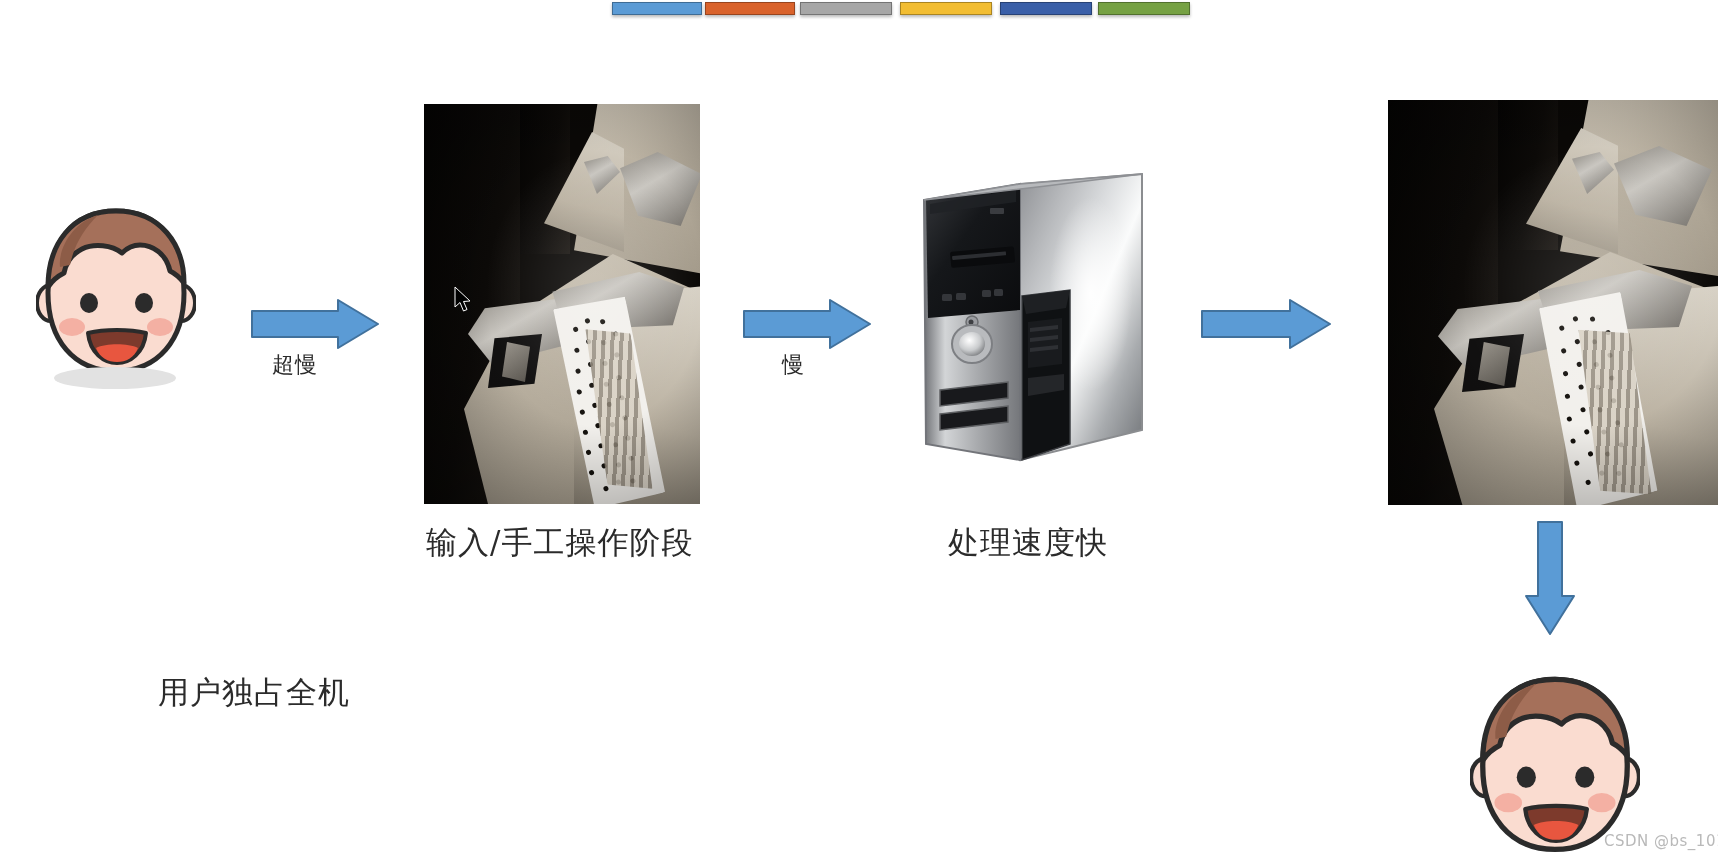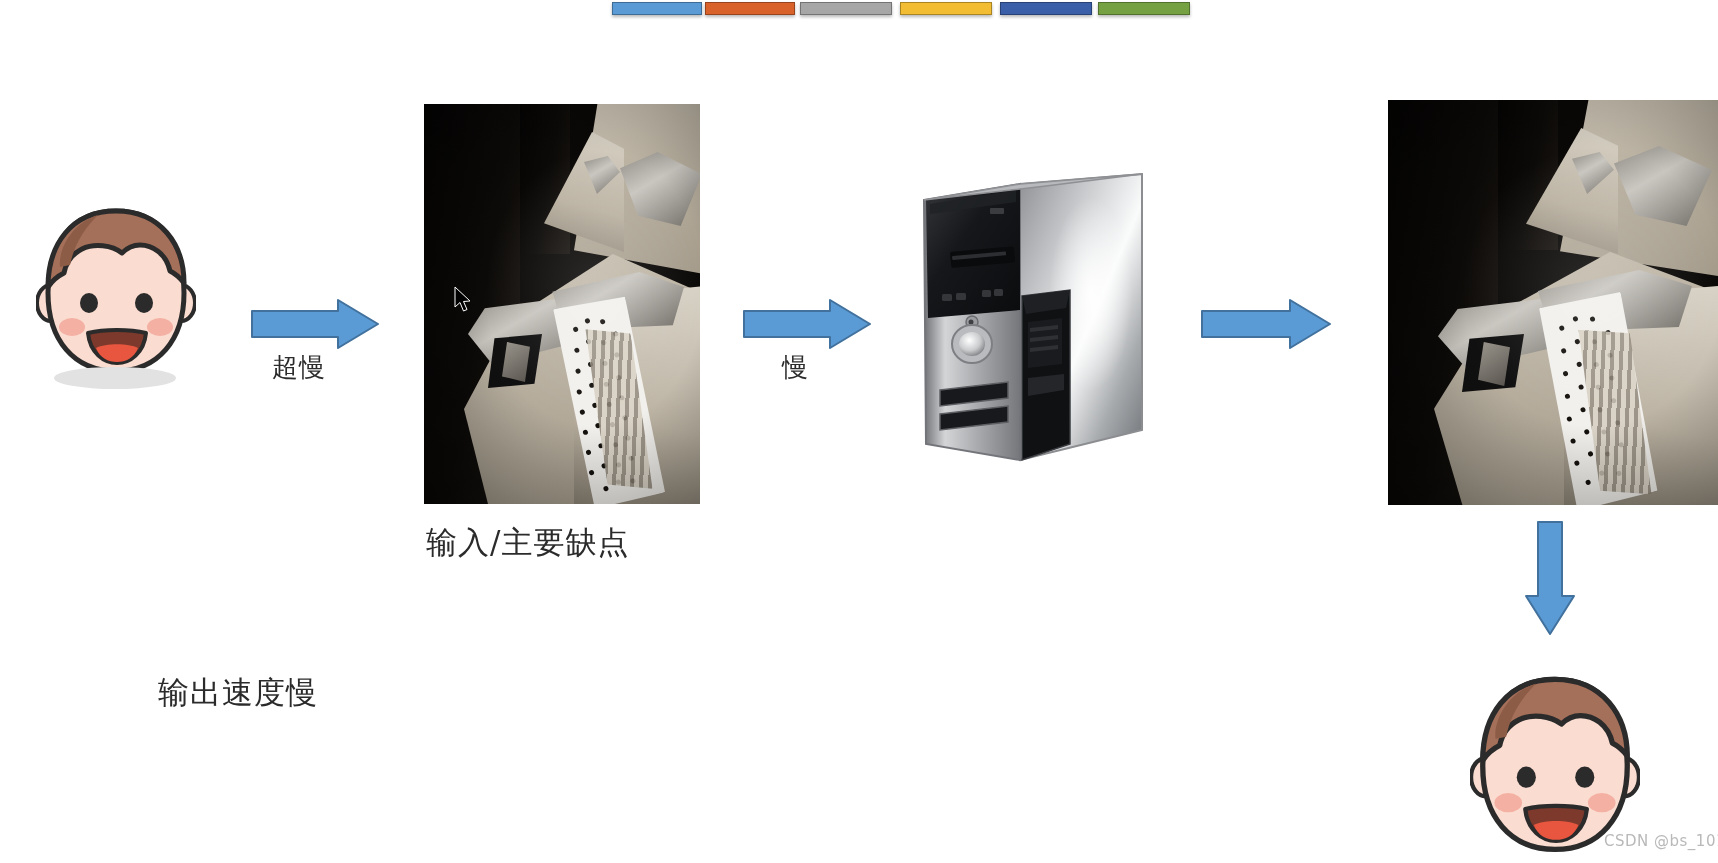--- a/index.html
+++ b/index.html
@@ -97,21 +97,21 @@
   .tower { position: absolute; }
 
   
   .cn-label {
     position: absolute;
     color: #2b2b2b;
     font-family: "DejaVu Serif", "Liberation Serif", serif;
     white-space: nowrap;
     letter-spacing: 1px;
   }
-  .arrow-label { font-size: 26px; }
+  .arrow-label { font-size: 22px; }
   .caption { font-size: 31px; }
   .bottom-text {
     position: absolute;
     color: #2b2b2b;
     font-family: "DejaVu Serif", "Liberation Serif", serif;
     font-size: 31px;
     line-height: 48px;
     white-space: nowrap;
     letter-spacing: 1px;
   }
@@ -247,21 +247,21 @@
          background:repeating-linear-gradient(105deg,#8e8577 0 4px,#d6cec0 4px 9px);
          transform:rotate(-12deg); opacity:0.85;
          clip-path:polygon(20% 0, 100% 8%, 80% 100%, 0 92%);"></div>
     <div class="pc-vign"></div>
 
     <svg class="pc-cursor" style="left:30px; top:182px;" width="20" height="28" viewBox="0 0 20 28">
       <path d="M 1 1 L 1 21 L 6 16.5 L 9.5 25 L 13 23.5 L 9.5 15.5 L 16 15 Z" fill="#000000" stroke="#ffffff" stroke-width="1"></path>
     </svg>
   </div>
 
-  <div class="cn-label caption" style="left:426px; top:522px;">输入/主要缺点</div>
+  <div class="cn-label caption" style="left:426px; top:522px;">输入/手工操作阶段</div>
 
   <div class="arrow" style="left:742px; top:298px;">
     <svg width="130" height="52" viewBox="0 0 130 52">
       <path d="M 2 13 L 88 13 L 88 2 L 128 26 L 88 50 L 88 39 L 2 39 Z" fill="#5b9bd5" stroke="#41719c" stroke-width="2" stroke-linejoin="round"></path>
     </svg>
   </div>
   <div class="cn-label arrow-label" style="left:782px; top:350px;">慢</div>
 
   <div class="tower" style="left:916px; top:172px; width:232px; height:296px;">
     <svg width="232" height="296" viewBox="0 0 232 296">
@@ -326,20 +326,21 @@
       <path d="M 112 150 L 146 146 L 146 192 L 112 196 Z" fill="#191b1e"></path>
       <path d="M 114 156 L 142 153 L 142 157 L 114 160 Z" fill="#2e3034"></path>
       <path d="M 114 166 L 142 163 L 142 167 L 114 170 Z" fill="#2e3034"></path>
       <path d="M 114 176 L 142 173 L 142 177 L 114 180 Z" fill="#2e3034"></path>
       <path d="M 112 206 L 148 202 L 148 218 L 112 224 Z" fill="#242629"></path>
 
       <path d="M 8 28 L 104 12 L 226 2 L 130 14 Z" fill="#b7b9bc" stroke="#8e9094" stroke-width="1.5"></path>
     </svg>
   </div>
 
+  <div class="cn-label caption" style="left:948px; top:522px;">处理速度快</div>
 
   <div class="arrow" style="left:1200px; top:298px;">
     <svg width="132" height="52" viewBox="0 0 132 52">
       <path d="M 2 13 L 90 13 L 90 2 L 130 26 L 90 50 L 90 39 L 2 39 Z" fill="#5b9bd5" stroke="#41719c" stroke-width="2" stroke-linejoin="round"></path>
     </svg>
   </div>
 
   <div class="photo-punch" style="left:1388px; top:100px; width:330px; height:405px;">
     <div class="pc-dark" style="width:110px;"></div>
     <div class="pc-dark" style="left:110px; width:60px; top:0; height:150px;"></div>
@@ -424,17 +425,17 @@
       <path d="M 24 62 C 22 44 36 18 62 10 C 48 24 38 40 34 60 Z" fill="#8d5c47"></path>
       <ellipse cx="53" cy="98" rx="9" ry="10" fill="#2b2b2b"></ellipse>
       <ellipse cx="108" cy="98" rx="9" ry="10" fill="#2b2b2b"></ellipse>
       <ellipse cx="36" cy="122" rx="13" ry="9" fill="#f4b0a3"></ellipse>
       <ellipse cx="124" cy="122" rx="13" ry="9" fill="#f4b0a3"></ellipse>
       <path d="M 52 128 C 68 124 94 124 110 128 C 108 148 94 158 81 158 C 68 158 54 148 52 128 Z" fill="#7d3a2c" stroke="#2b2b2b" stroke-width="4" stroke-linejoin="round"></path>
       <path d="M 60 143 C 70 138 92 138 102 143 C 98 153 90 157 81 157 C 72 157 64 153 60 143 Z" fill="#e8563f"></path>
     </svg>
   </div>
 
-  <div class="bottom-text" style="left:158px; top:668px;">输出速度慢</div>
+  <div class="bottom-text" style="left:158px; top:668px;">用户独占全机</div>
 
   <div class="watermark" style="left:1604px; top:832px;">CSDN @bs_101</div>
 
 </div>
 
 </body></html>

